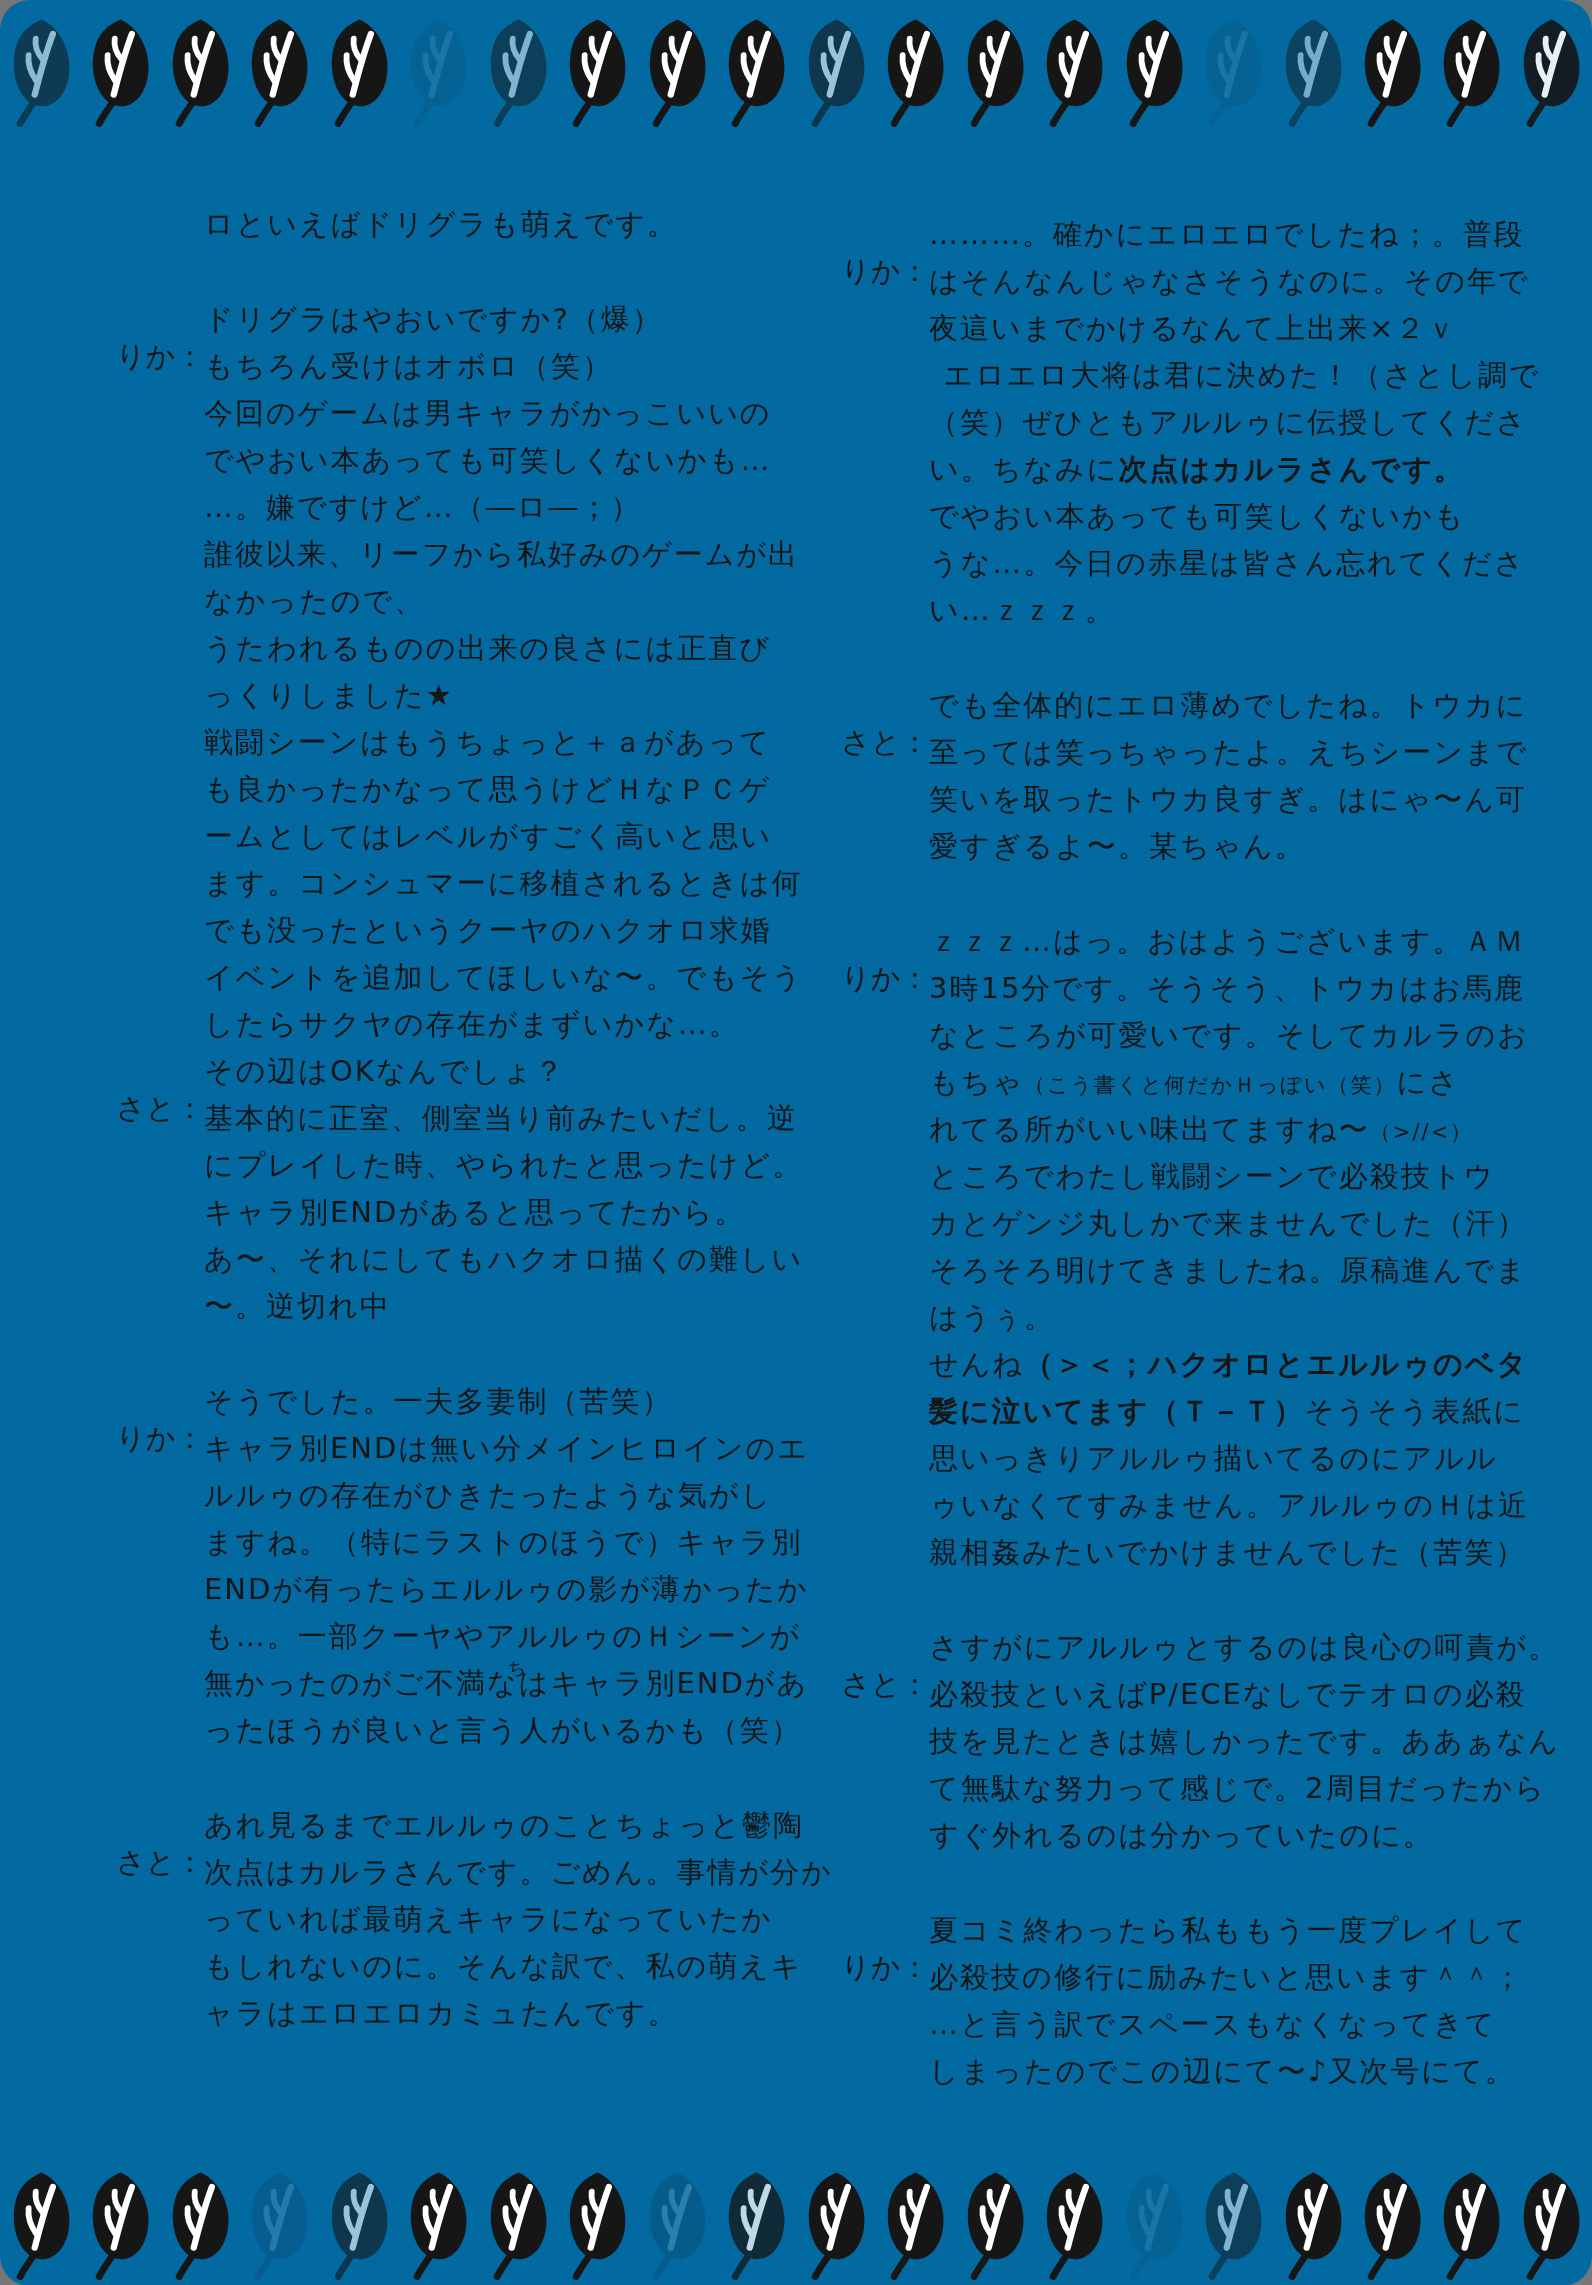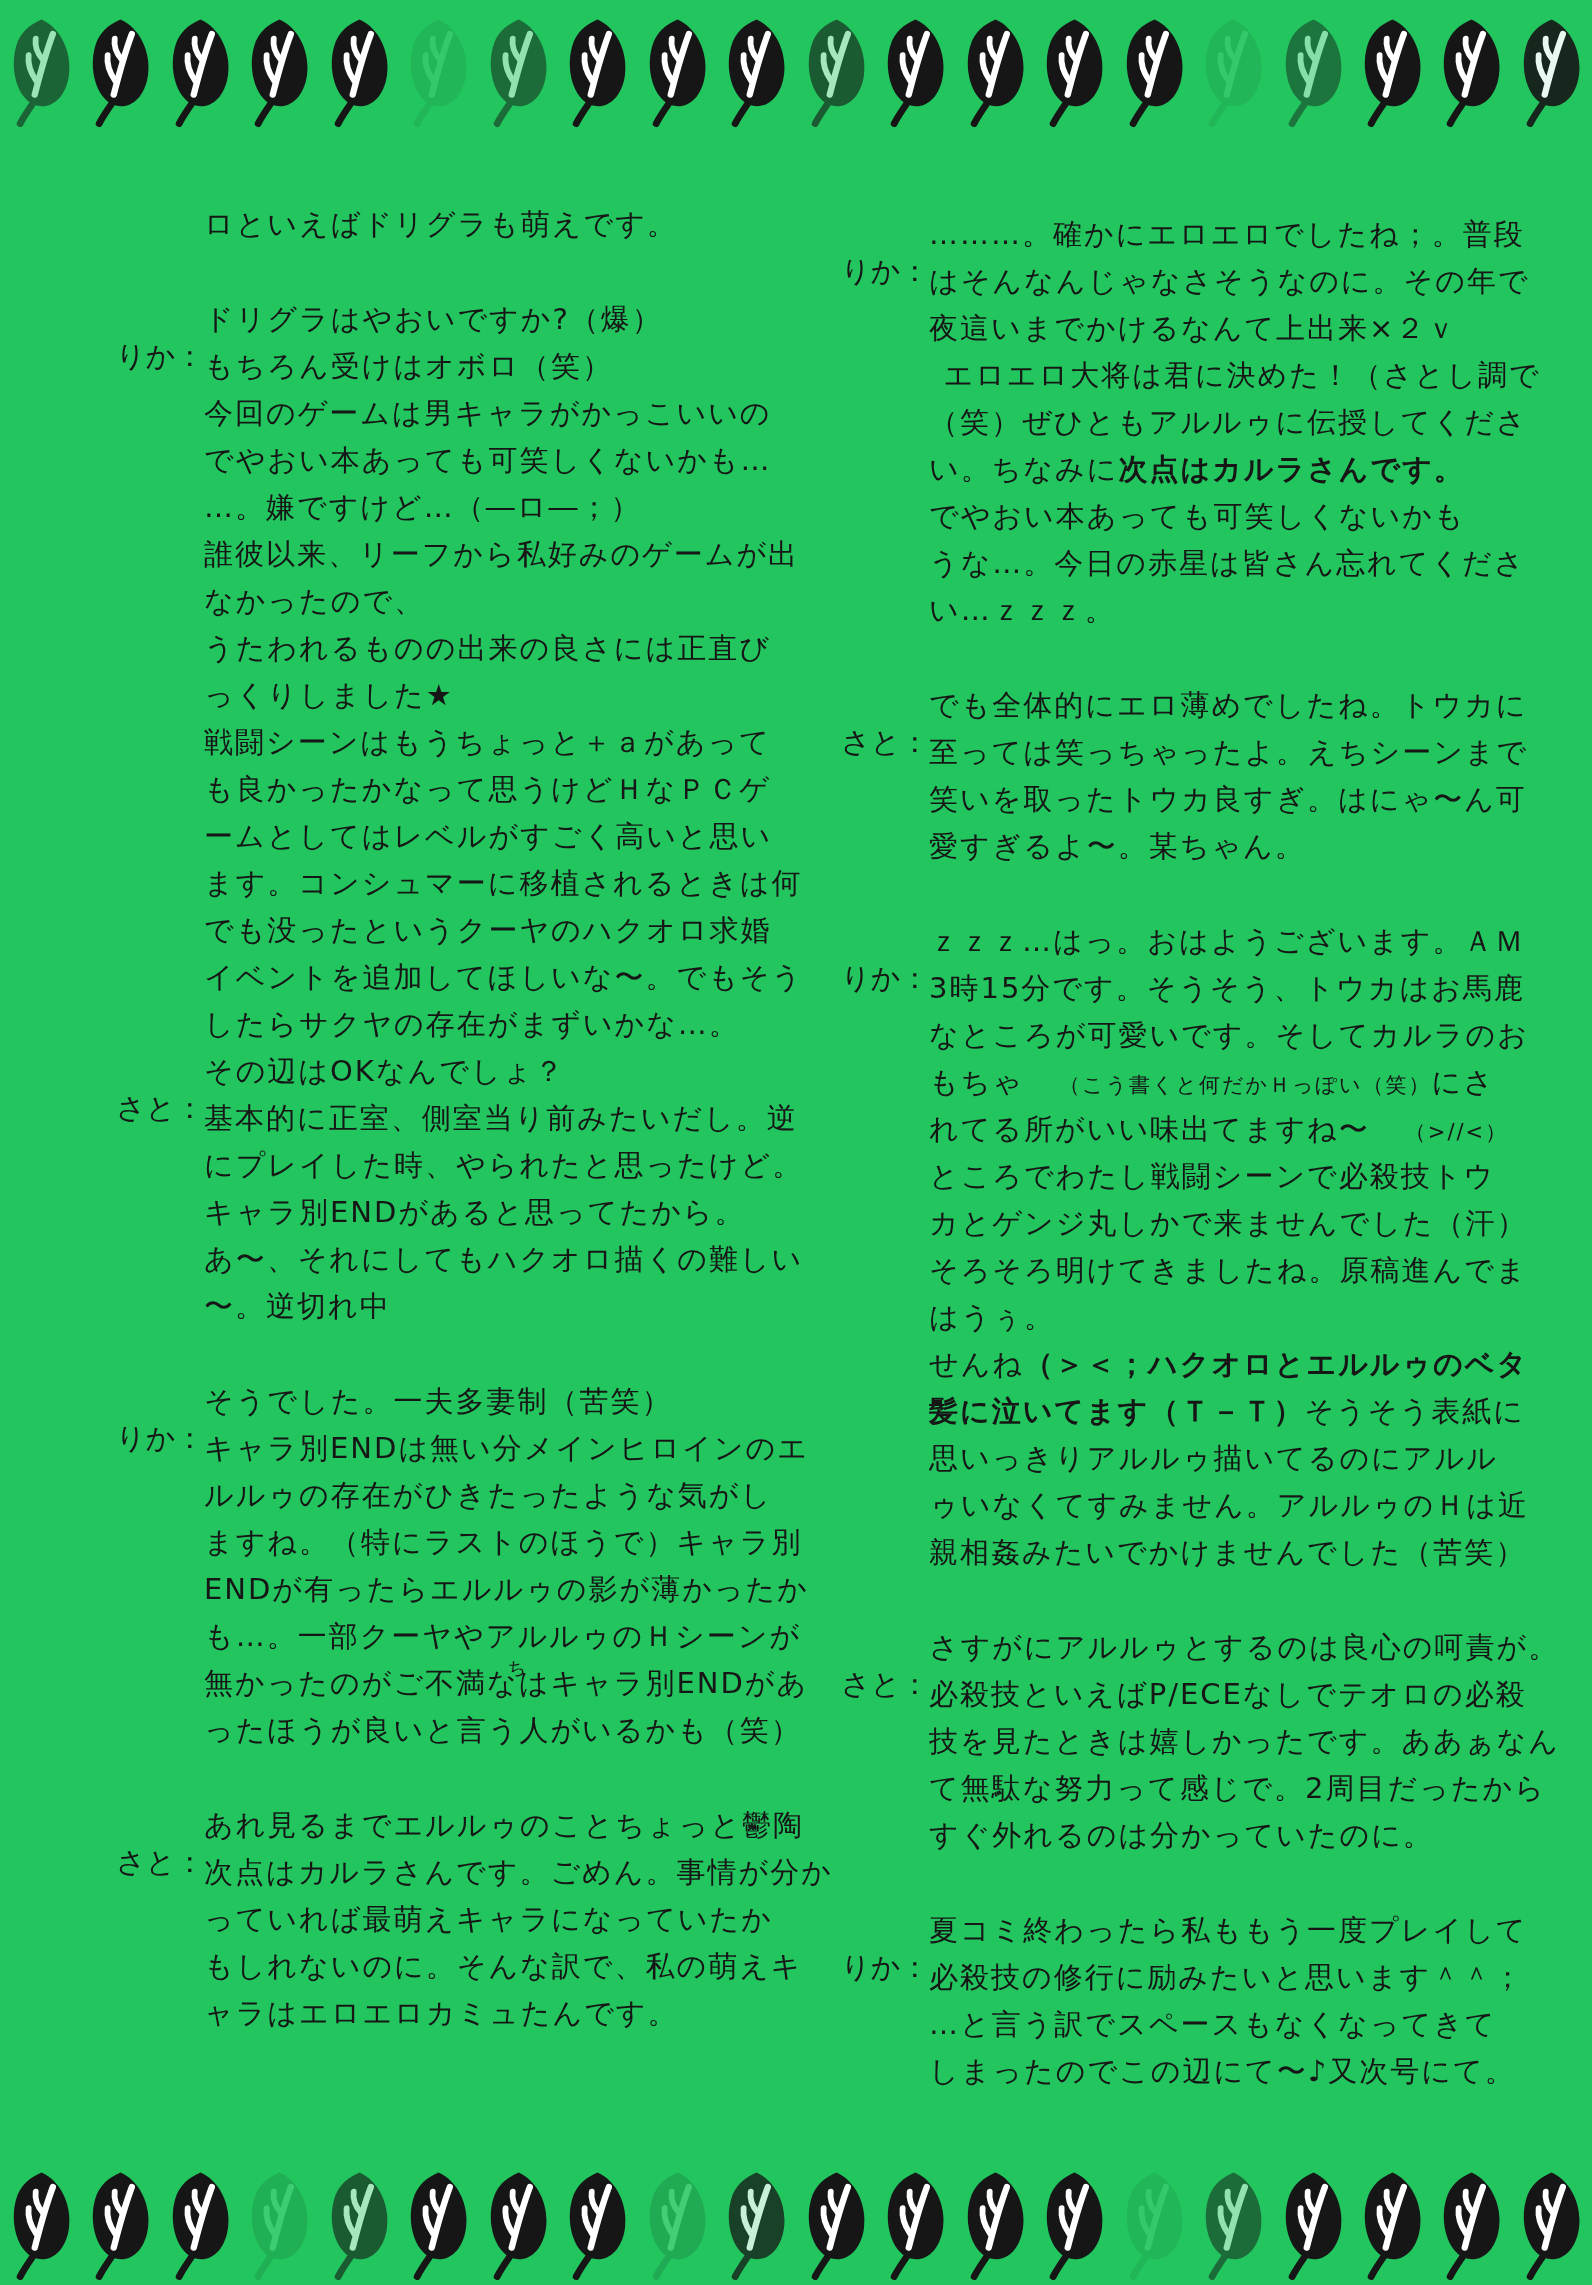--- a/index.html
+++ b/index.html
@@ -19,31 +19,31 @@
   .leaf svg{display:block; transform:rotate(-6deg);}
   .col{position:absolute;}
   .col.left{left:116px; top:201px; width:708px;}
   .col.right{left:841px; top:211px; width:726px;}
   .block{position:relative; padding-left:88px;}
   .speaker{
     position:absolute; left:0; top:0; letter-spacing:0; white-space:nowrap;margin-top:37px;
   }
   .line{white-space:nowrap; height:47px;}
   .bold{font-weight:700;}
-  .small{font-size:21px;margin-left:35px;}
+  .small{font-size:21px;}
   .insert{
     display:inline-block; width:0; overflow:visible;
     font-size:18px; letter-spacing:0;
     transform:translate(-11px,-19px);
   }
 </style>
 </head>
 <body>
 
-<div class="page" style="background: #22c55e; color: rgb(22, 22, 22);">
+<div class="page" style="background: #0369a1; color: rgb(22, 22, 22); border-radius: 30px;">
   <div class="leaf-row top">
       <div class="leaf" style="opacity: 0.55;">
         <svg viewBox="0 0 80 112" width="78" height="109" xmlns="http://www.w3.org/2000/svg">
           <path d="M46 4 C64 14 74 40 68 64 C62 88 44 98 29 90 C13 81 8 52 17 29 C23 14 34 8 46 4 Z" fill="#161616"></path>
           <path d="M28 89 C22 96 17 102 13 108" stroke="#161616" stroke-width="7" stroke-linecap="round" fill="none"></path>
           <path d="M31 80 C37 64 45 42 56 20" stroke="#ffffff" stroke-width="6.5" stroke-linecap="round" fill="none"></path>
           <path d="M34 66 C29 57 27 48 29 39" stroke="#ffffff" stroke-width="6" stroke-linecap="round" fill="none"></path>
           <path d="M43 45 C38 38 36 31 38 23" stroke="#ffffff" stroke-width="6" stroke-linecap="round" fill="none"></path>
         </svg>
       </div>

